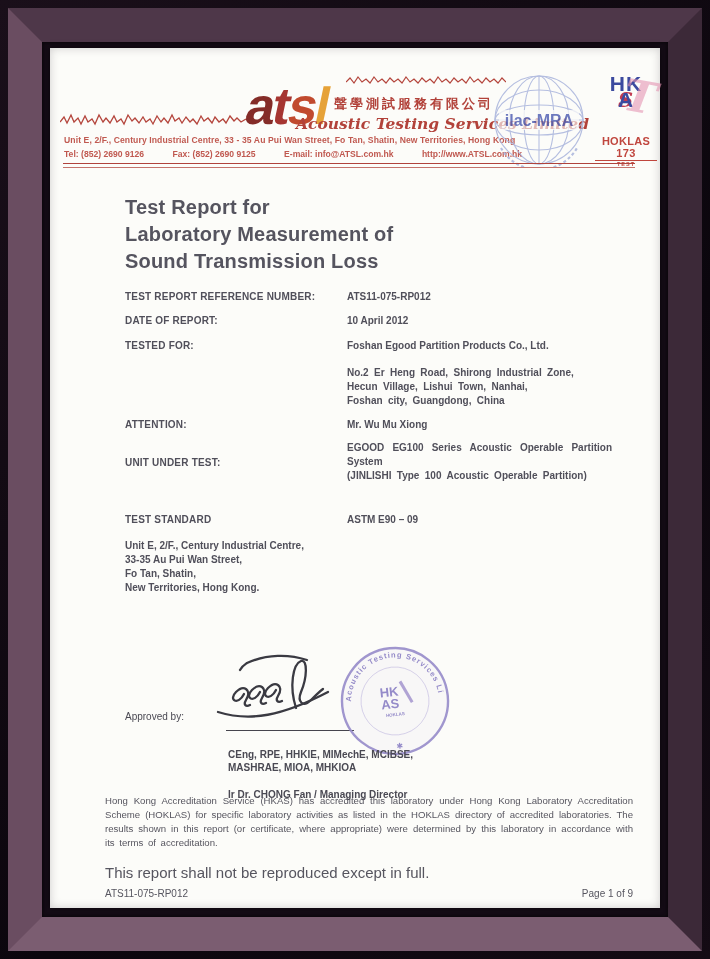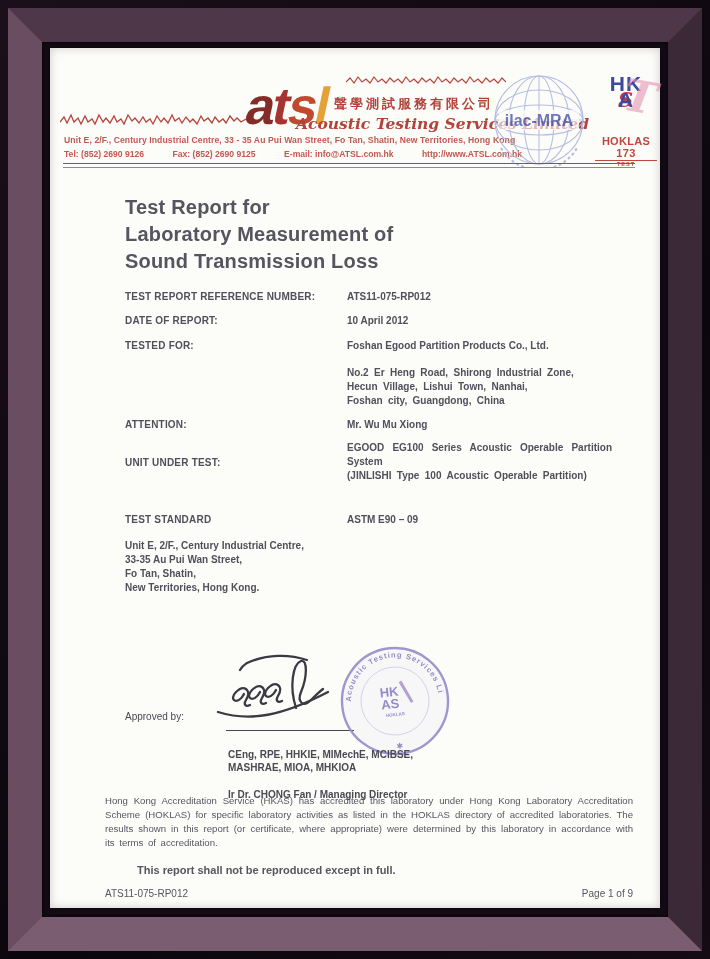--- a/index.html
+++ b/index.html
@@ -111,21 +111,21 @@
     left:178px;top:686px;width:240px;
     color:#4a4953;font-size:10px;font-weight:600;line-height:13.5px;white-space:pre-line;
   }
   .approver .nm{position:static;display:block;}
   
   .accreditation{
     left:55px;top:746px;width:528px;
     color:#56555f;font-size:9.6px;line-height:14px;font-weight:500;
     text-align:justify;word-spacing:2px;
   }
-  .repro-note{left:55px;top:816px;width:400px;color:#56555f;font-size:11px;font-weight:700;margin-left:32px;}
+  .repro-note{left:55px;top:816px;width:400px;color:#56555f;font-size:15px;font-weight:400;}
   .ref-row{left:55px;top:840px;width:528px;display:flex;justify-content:space-between;}
   .ref-row span{position:static;color:#56555f;font-size:10px;font-weight:500;}
 </style>
 </head>
 <body>
 
 <div class="frame-outer"></div>
 <div class="frame-mid"></div>
 
 <div class="page">

